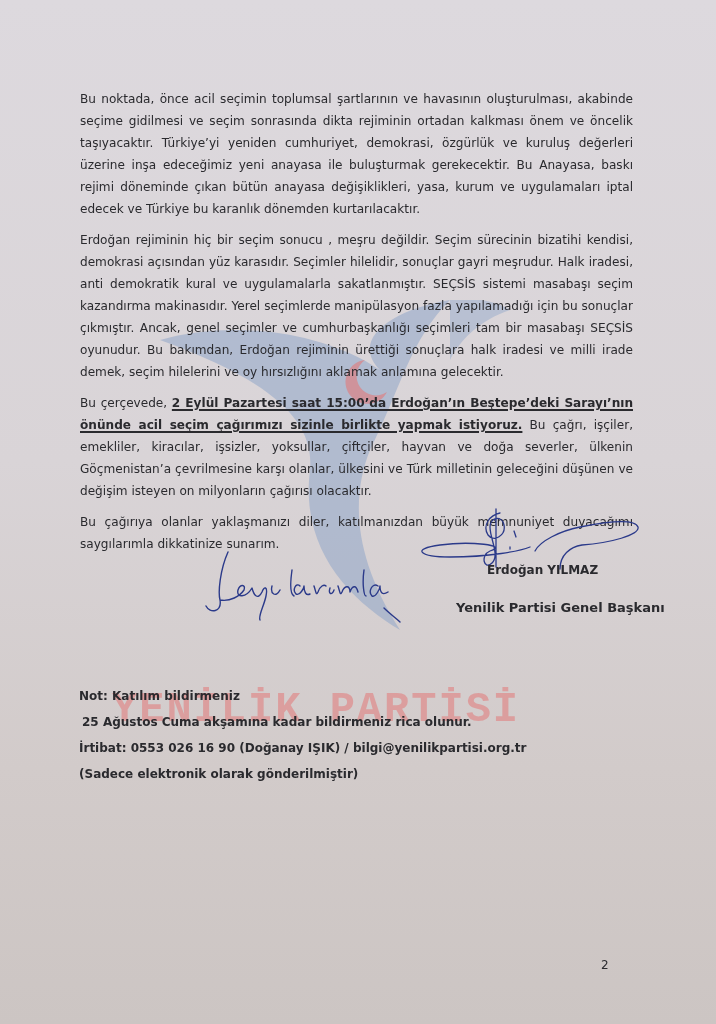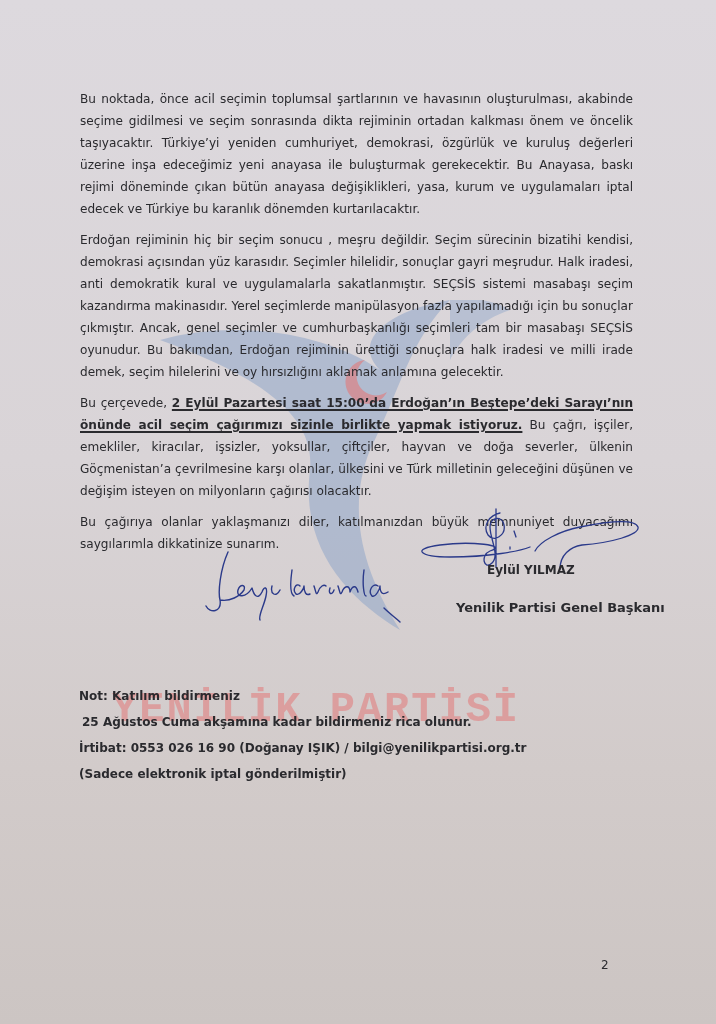--- a/index.html
+++ b/index.html
@@ -47,23 +47,23 @@
 
 <svg class="signature" style="left:200px; top:540px; width:210px; height:90px;" viewBox="0 0 210 90">
   <title>Saygılarımla</title>
   <path d="M28,12 C20,30 18,52 20,60 C22,72 10,74 6,66 M20,60 C30,62 40,56 44,50 C46,44 40,44 38,50 C36,58 46,58 52,48 C54,56 58,60 62,52 C64,46 68,46 66,56 C64,66 58,76 60,80 M72,46 C70,54 76,58 80,50 M92,30 C90,44 90,54 94,56 M100,46 C96,42 92,50 96,54 C100,56 104,48 104,46 C104,52 106,56 110,54 M114,46 C116,52 116,56 118,52 C120,46 124,44 126,46 M130,48 C128,54 132,56 134,50 M138,46 C140,52 140,56 142,52 C144,46 150,44 150,52 C152,46 156,44 158,52 M164,30 C162,44 164,56 166,56 M178,46 C172,42 168,52 172,56 C176,58 180,48 180,46 C180,52 182,56 188,52 M184,68 C190,74 196,78 200,82" fill="none" stroke="#2b3a8a" stroke-width="1.4" stroke-linecap="round" stroke-linejoin="round"></path>
 </svg>
 
 <svg class="signature" style="left:410px; top:505px; width:230px; height:70px;" viewBox="0 0 230 70">
   <path d="M90,8 C80,10 72,20 78,30 C84,38 96,30 94,20 C92,10 80,12 80,22 C80,34 90,50 82,58 C74,66 70,50 80,46 C100,40 60,36 30,40 C0,44 10,52 40,52 C80,52 110,46 120,42 M86,4 L86,62 M104,26 L106,32 M100,42 L100,44 M125,46 C130,36 150,26 170,22 C200,16 225,14 228,22 C230,30 200,38 172,40 C160,42 150,50 150,64" fill="none" stroke="#2b3a8a" stroke-width="1.3" stroke-linecap="round" stroke-linejoin="round"></path>
 </svg>
 
-<div class="signer-name">Eylül YILMAZ</div>
+<div class="signer-name">Erdoğan YILMAZ</div>
 <div class="signer-title">Yenilik Partisi Genel Başkanı</div>
 
 <div class="notes">
   <div>Not: Katılım bildirmeniz</div>
   <div class="indent">25 Ağustos Cuma akşamına kadar bildirmeniz rica olunur.</div>
   <div>İrtibat: 0553 026 16 90 (Doğanay IŞIK) / bilgi@yenilikpartisi.org.tr</div>
-  <div>(Sadece elektronik iptal gönderilmiştir)</div>
+  <div>(Sadece elektronik olarak gönderilmiştir)</div>
 </div>
 
 <div class="page-number">2</div>
 
 </body></html>

